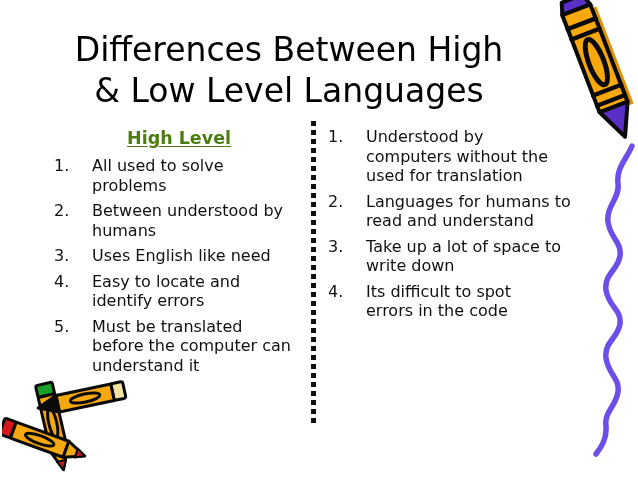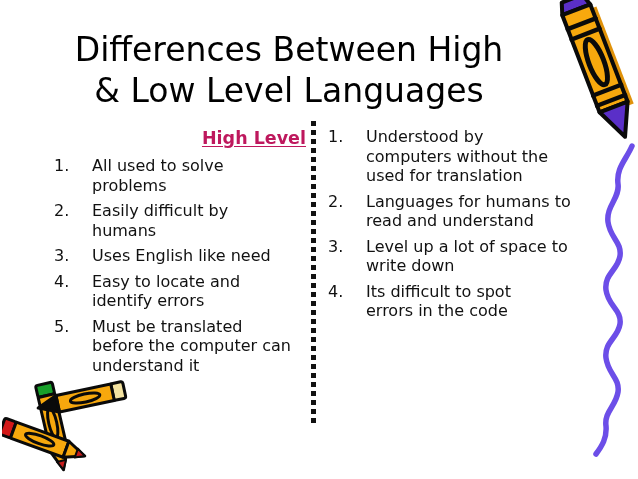--- a/index.html
+++ b/index.html
@@ -73,43 +73,43 @@
 <body>
 
 <div class="slide">
 
   <h1 class="title">Differences Between High
 &amp; Low Level Languages</h1>
 
   <div class="divider"></div>
 
   <section class="col col-left">
-    <h2 class="heading" style="color: #be185d; text-align: right;">High Level</h2>
+    <h2 class="heading" style="color: #4d7c0f;">High Level</h2>
     <ol class="list">
         <li>All used to solve
 problems</li>
-        <li>Easily difficult by
+        <li>Between understood by
 humans</li>
         <li>Uses English like need</li>
         <li>Easy to locate and
 identify errors</li>
         <li>Must be translated
 before the computer can
 understand it</li>
       </ol>
   </section>
 
   <section class="col col-right">
     <ol class="list">
         <li>Understood by
 computers without the
 used for translation</li>
         <li>Languages for humans to
 read and understand</li>
-        <li>Level up a lot of space to
+        <li>Take up a lot of space to
 write down</li>
         <li>Its difficult to spot
 errors in the code</li>
       </ol>
   </section>
 
   <svg class="art art-crayon" viewBox="0 0 114 160" aria-hidden="true">
     <g transform="translate(34,4) rotate(-21)" stroke-linejoin="round" stroke-linecap="round">
       <rect x="5" y="16" width="30" height="104" fill="#e0920a"></rect>
       <polygon points="4,0 26,0 30,12 0,12" stroke="#0a0a0a" stroke-width="4" fill="#5a2fc8"></polygon>

